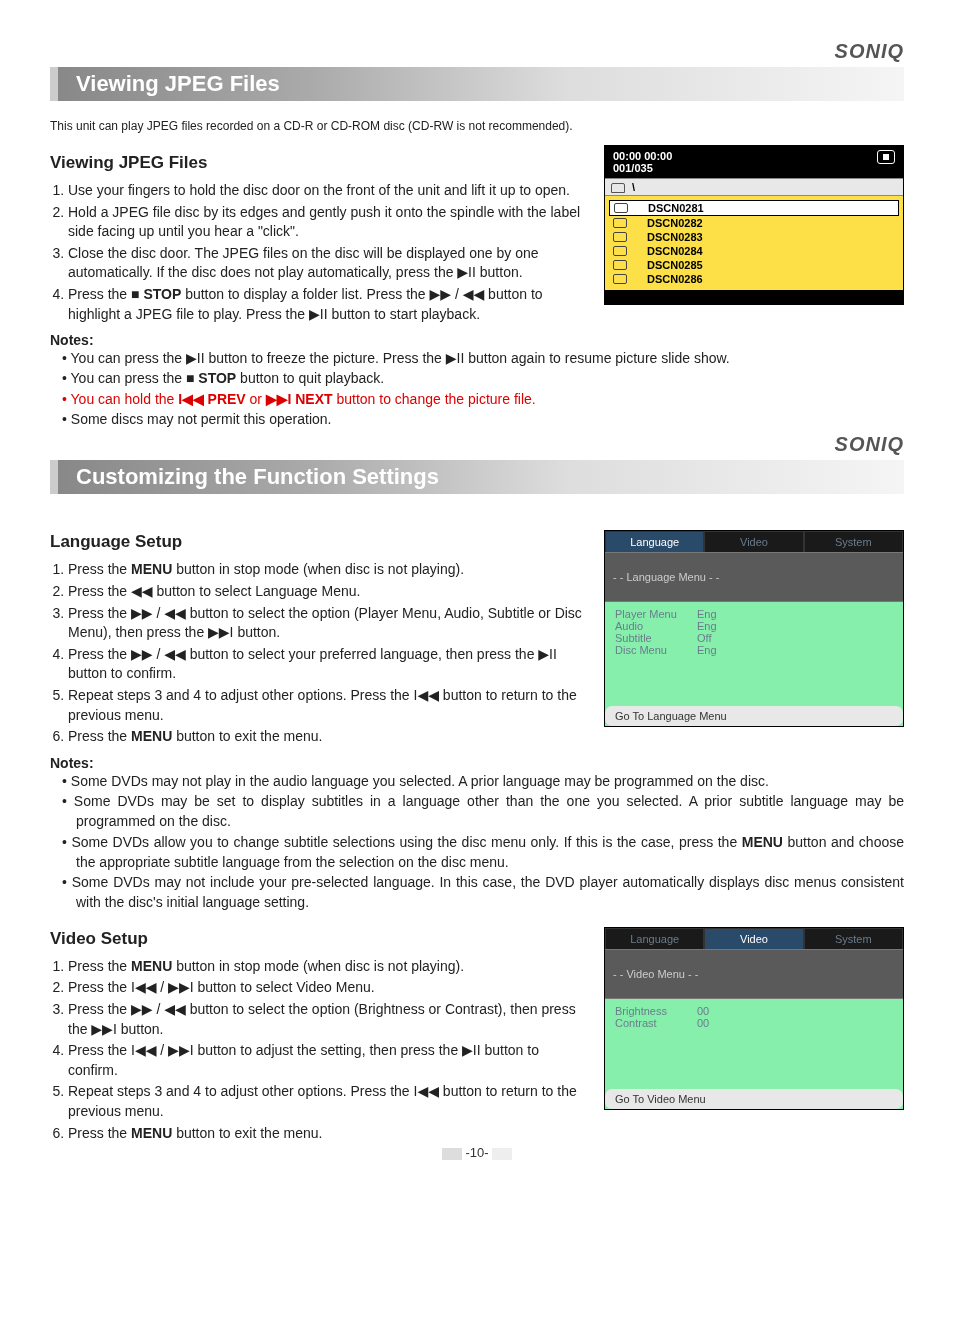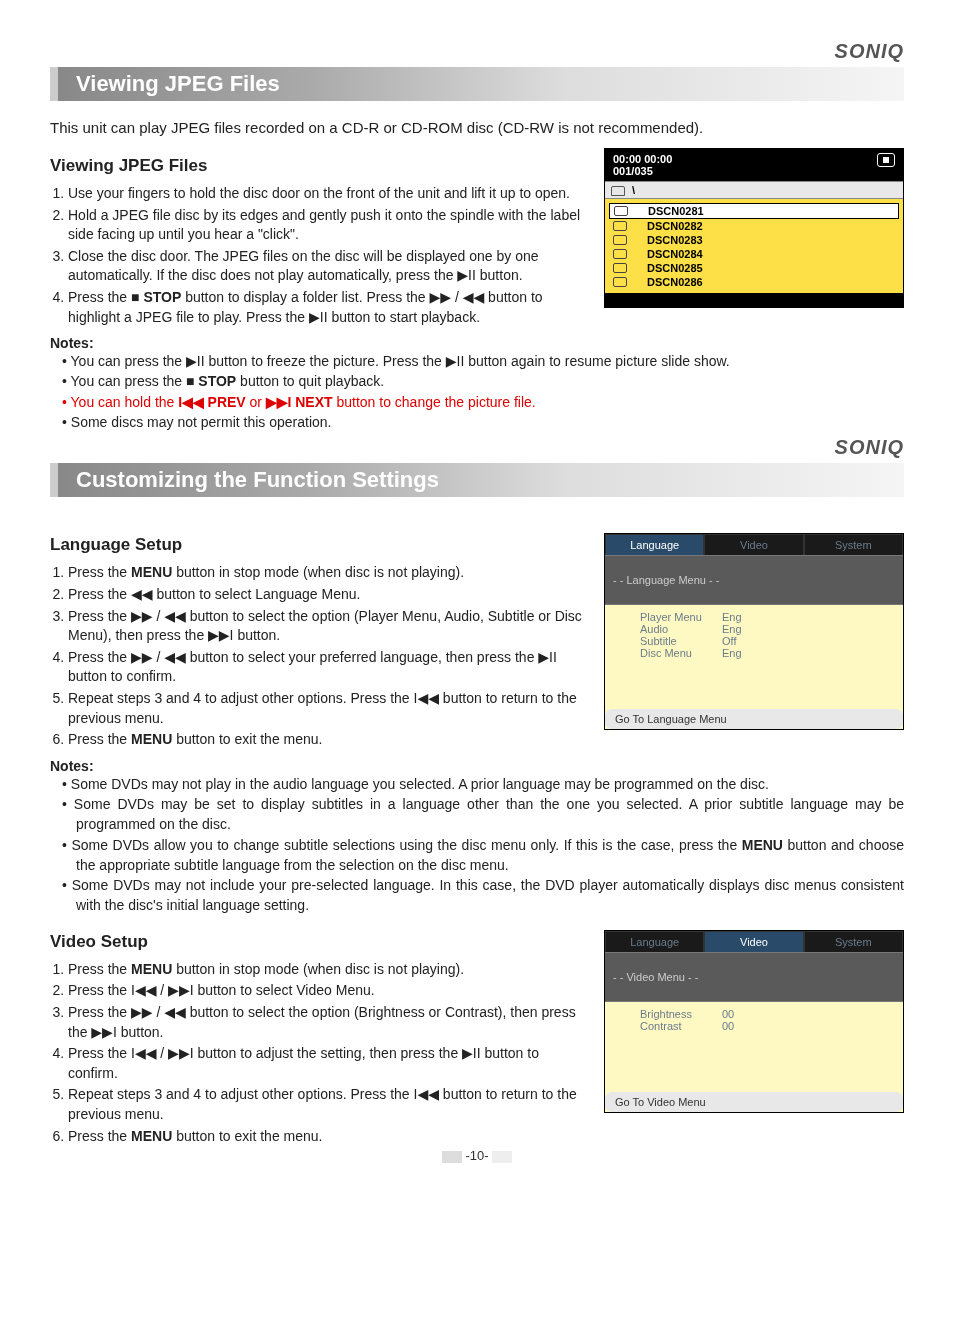--- a/index.html
+++ b/index.html
@@ -25,21 +25,21 @@
   }
   .section-bar {
     background: linear-gradient(to right, #888 0%, #aaa 30%, #ddd 60%, #f5f5f5 100%);
     color: #fff;
     font-size: 22px;
     font-weight: bold;
     padding: 4px 18px;
     margin-bottom: 18px;
     border-left: 8px solid #ccc;
   }
-  .intro { margin: 2px 0 12px 0; font-size: 15px; }
+  .intro { margin: 2px 0 12px 0; font-size: 12px; }
   .sub-h { font-weight: bold; font-size: 17px; margin: 8px 0; }
   .two-col { display: flex; gap: 18px; align-items: flex-start; }
   .left { flex: 1; }
   .right { width: 300px; flex-shrink: 0; }
   ol.steps { padding-left: 18px; margin: 0; }
   ol.steps li { margin-bottom: 2px; line-height: 1.4; }
   .notes-h { font-weight: bold; margin-top: 6px; }
   ul.notes { list-style: none; padding-left: 6px; }
   ul.notes li { text-indent: -14px; padding-left: 20px; line-height: 1.45; }
   ul.notes li::before { content: "•   "; }
@@ -63,33 +63,33 @@
   .osd-stop::after { content: ""; width: 6px; height: 6px; background: #fff; }
   .osd-path { background: #e8e8e8; padding: 2px 6px; border-top:1px solid #888; border-bottom:1px solid #888;}
   .osd-path-icon { display:inline-block; width:14px; height:10px; border:1px solid #555; vertical-align:middle; margin-right:4px; border-radius:2px 2px 0 0;}
   .osd-list { padding: 4px 4px; }
   .osd-item { padding: 1px 4px; display:flex; align-items:center; gap:20px; }
   .osd-item.selected { background: #fff; border:1px solid #000; }
   .cam-icon { display:inline-block; width:14px; height:10px; border:1px solid #444; border-radius:2px; position:relative;}
   .osd-bottom { background:#000; height:14px; }
   
   .menu-osd {
-    background: #fef9c3;
+    background: #86efac;
     color: #6b7c8c;
     font-size: 11px;
     border: 1px solid #000;
     margin-top: 6px;
   }
   .menu-tabs { display: flex; background:#111; }
   .menu-tab { flex:1; text-align:center; padding: 4px 0; background:#1a1a1a; border:1px solid #333; border-bottom:none; color:#6b7c8c;}
   .menu-tab.active { background:#2a4a6a; color:#fff; }
   .menu-subtitle { background:#5a5a5a; color:#ccc; padding:18px 8px; border-top:1px solid #777; border-bottom:1px solid #777;}
   .menu-body { padding: 6px 10px 50px 10px; min-height: 90px; position:relative;}
   .menu-row { display:flex; }
-  .menu-row .k { width: 82px; color:#6b7c8c;margin-left:25px;}
+  .menu-row .k { width: 82px; color:#6b7c8c;}
   .menu-row .v { color:#6b7c8c;}
   .menu-footer { background:#e8e8e8; color:#333; padding:4px 10px; font-size:11px;border-radius:7px; }
   .video-osd .menu-body { }
   .page-num { text-align:center; font-size:13px; color:#333; }
   .page-num .pg-box { display:inline-block; background:#ddd; width:20px; height:12px; vertical-align:middle;}
 </style>
 </head>
 <body>
 
 <div class="brand">SONIQ</div>

